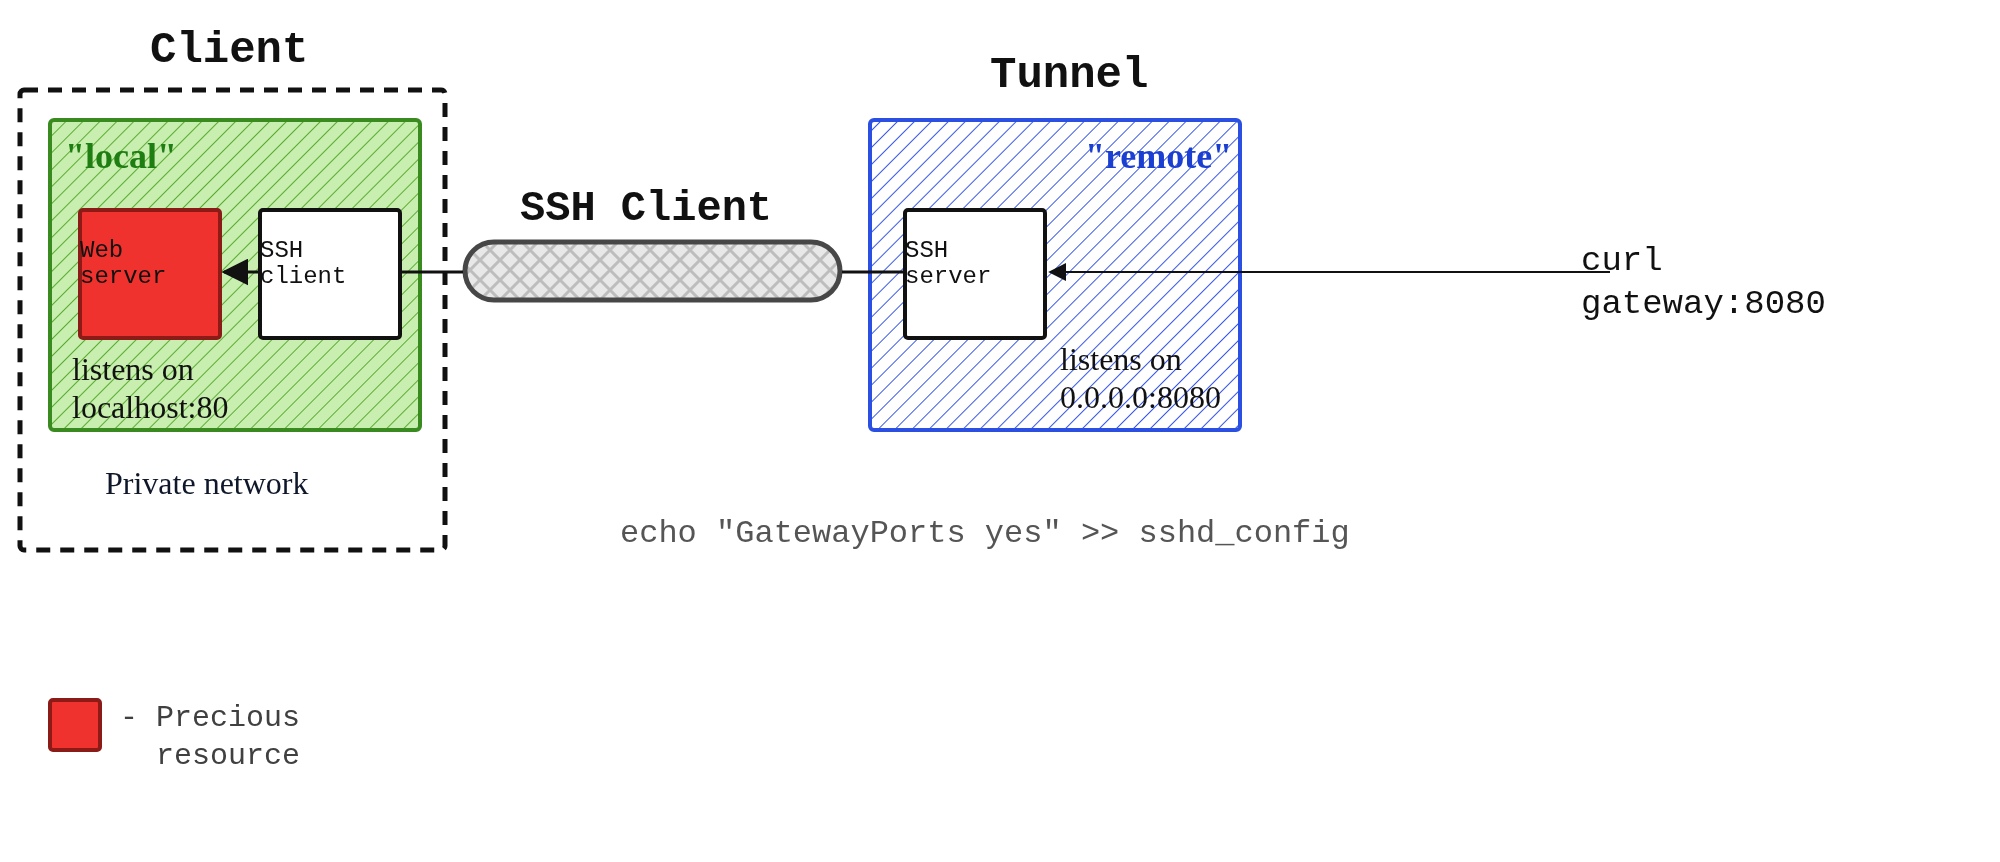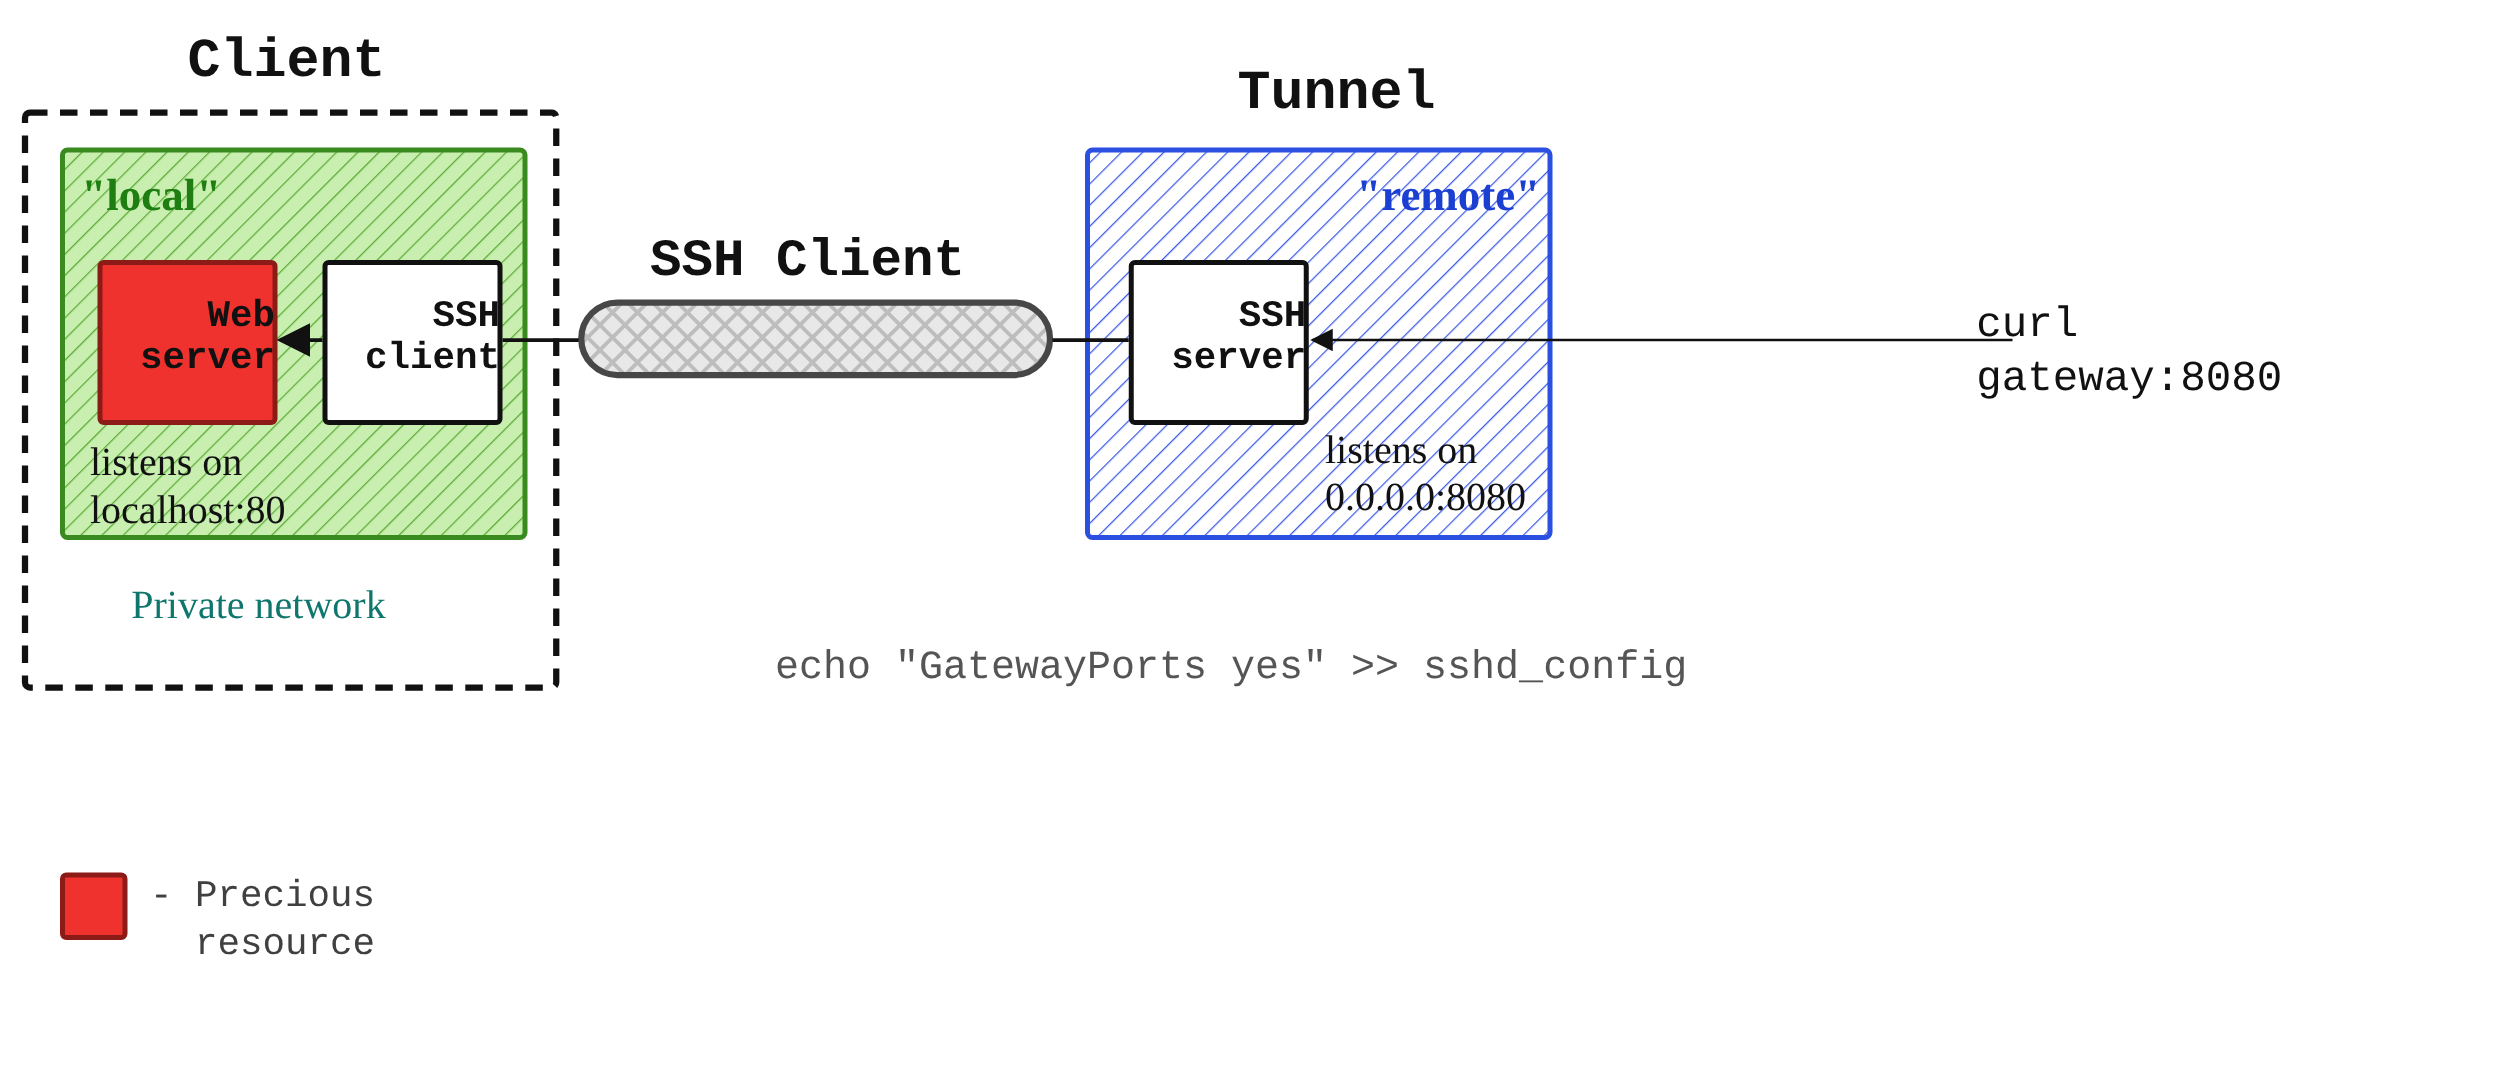--- a/index.html
+++ b/index.html
@@ -8,24 +8,24 @@
     background:#ffffff;
     width:2000px;
     height:862px;
     position:relative;
     color:#111;
   }
   .label{position:absolute;white-space:pre;}
   .title{font-size:44px;font-weight:700;}
   .mono{font-family:"Lucida Console","Courier New",monospace;}
   .hand{font-family:"Comic Sans MS","Segoe Script",cursive;}
-  .gray{color:#0f766e;font-family:Liberation Serif, serif;}
+  .gray{color:#0f172a;font-family:Liberation Serif, serif;}
   .green{color:#1e7e12;}
   .blue{color:#1b3fd1;}
-  .box-label{font-size:30px;font-weight:700;line-height:1.1;text-align:right;}
+  .box-label{font-size:24px;font-weight:400;line-height:1.1;text-align:left;}
   .small{font-size:32px;}
   .code{font-size:32px;color:#555;}
   .legend-text{font-size:30px;color:#404040;line-height:1.25;}
   .tunnel-title{font-size:42px;font-weight:700;}
 
   
   svg.scene{position:absolute;left:0;top:0;width:2000px;height:862px;}
 </style>
 </head>
 <body>

